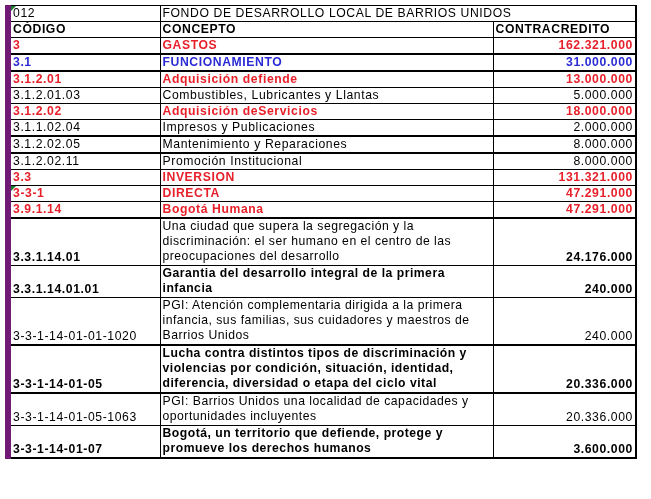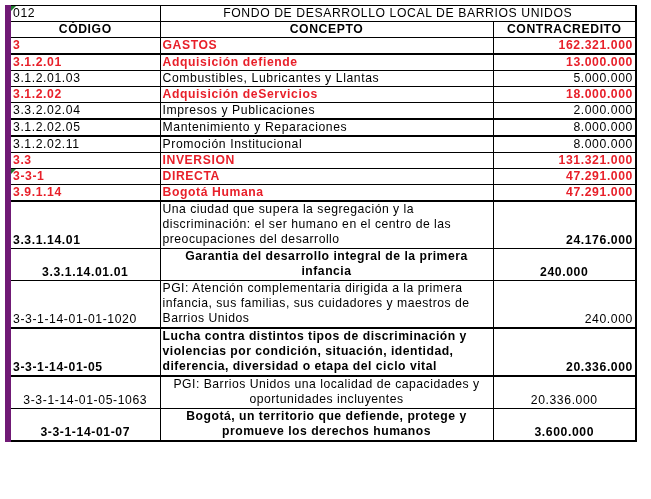--- a/index.html
+++ b/index.html
@@ -19,35 +19,35 @@
       line-height: 15px;
       vertical-align: bottom;
       white-space: nowrap;
       overflow: hidden;
     }
     .sheet td.wrap { white-space: normal; vertical-align: top; letter-spacing: 0.5px; }
     .col-code { width: 152px; }
     .col-concept { width: 333px; }
     .col-amount { width: 143px; }
     .sheet tr.r1 td { height: 15px; }
-    .center { text-align: center; }
+    .center { }
     .right { text-align: right; }
     .bold { font-weight: bold; }
     .red { color: #e8202a; }
     .blue { color: #2b2bd6; }
     .thick-top td { border-top: 2px solid #000; }
     .outer-right { border-right: 2px solid #000 !important; }
     .corner { position: relative; }
     .corner::before {
       content: ""; position: absolute; left: 0; top: 0;
       width: 0; height: 0;
       border-top: 5px solid #1e7a2e; border-right: 5px solid transparent;
     }
     .h3 td { height: 46px; }
-    .h2 td { height: 31px; text-align: center; }
+    .h2 td { height: 31px; }
     .sheet tbody tr:last-child td { border-bottom: 2px solid #000; }
     .sheet tr td:first-child { border-left: 6px solid #701a75; }
     .sheet tr:first-child td { border-top: 1px solid #000; }
   </style>
 </head>
 <body>
 
 <table class="sheet">
   <colgroup>
     <col class="col-code">
@@ -63,37 +63,42 @@
       <td class="center bold">CÓDIGO</td>
       <td class="center bold">CONCEPTO</td>
       <td class="center bold outer-right">CONTRACREDITO</td>
     </tr>
 
     <tr class="r1 bold red">
       <td>3</td>
       <td>GASTOS</td>
       <td class="right outer-right">162.321.000</td>
     </tr>
+    <tr class="r1 thick-top bold blue">
+      <td>3.1</td>
+      <td>FUNCIONAMIENTO</td>
+      <td class="right outer-right">31.000.000</td>
+    </tr>
     <tr class="r1 thick-top bold red">
       <td>3.1.2.01</td>
       <td>Adquisición defiende</td>
       <td class="right outer-right">13.000.000</td>
     </tr>
     <tr class="r1">
       <td>3.1.2.01.03</td>
       <td>Combustibles, Lubricantes y Llantas</td>
       <td class="right outer-right">5.000.000</td>
     </tr>
     <tr class="r1 bold red">
       <td>3.1.2.02</td>
       <td>Adquisición deServicios</td>
       <td class="right outer-right">18.000.000</td>
     </tr>
     <tr class="r1">
-      <td>3.3.2.02.04</td>
+      <td>3.1.1.02.04</td>
       <td>Impresos y Publicaciones</td>
       <td class="right outer-right">2.000.000</td>
     </tr>
     <tr class="r1 thick-top">
       <td>3.1.2.02.05</td>
       <td>Mantenimiento y Reparaciones</td>
       <td class="right outer-right">8.000.000</td>
     </tr>
     <tr class="r1 thick-top">
       <td>3.1.2.02.11</td>

